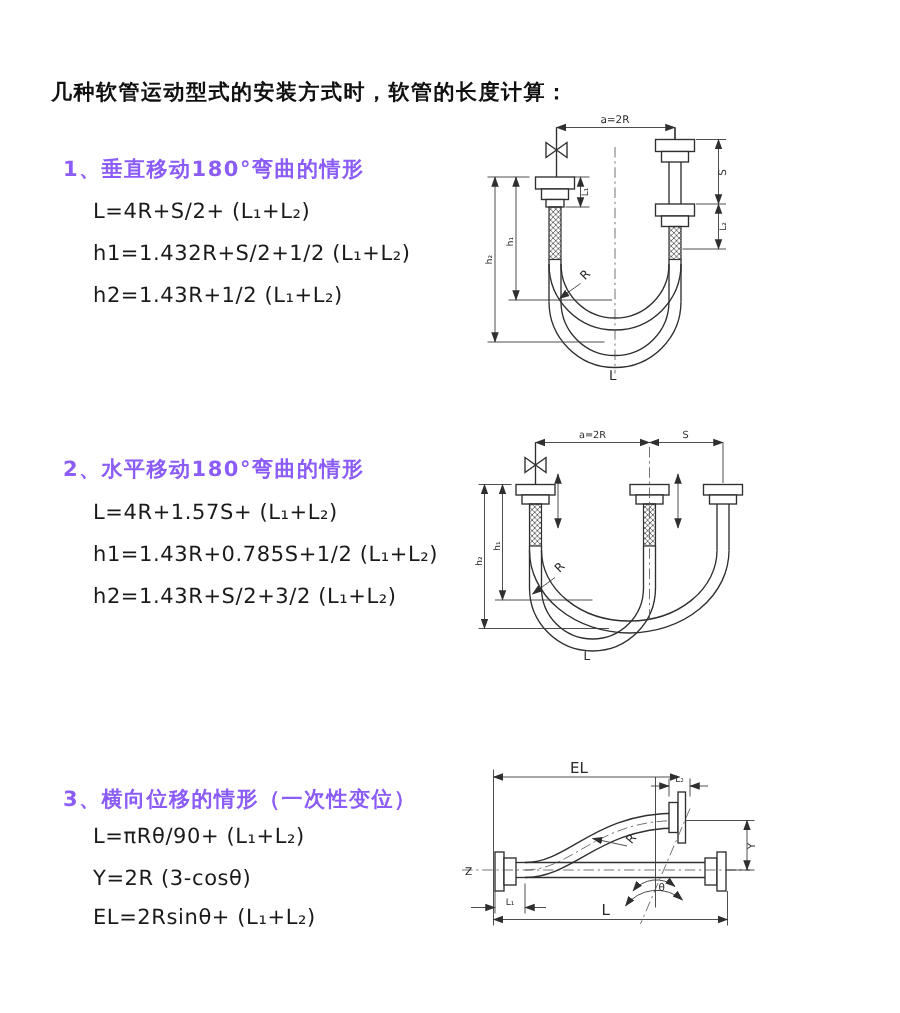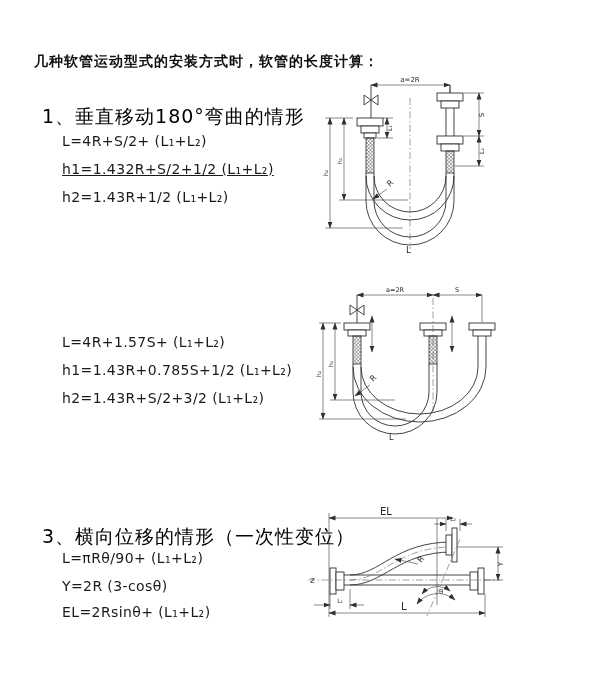--- a/index.html
+++ b/index.html
@@ -6,22 +6,22 @@
   body{
     width:600px;height:675px;background:#ffffff;position:relative;overflow:hidden;
     font-family:"DejaVu Sans","Liberation Sans",sans-serif;color:#1c1c1c;
   }
   .page{position:absolute;inset:0;background:#fff;}
   .doc-title{
     position:absolute;left:34px;top:25px;font-size:14px;font-weight:bold;
     letter-spacing:1px;color:#111;white-space:nowrap;margin-top:28px;
   }
   .sec-heading{
-    position:absolute;left:42px;font-size:19px;font-weight:normal;
-    letter-spacing:1px;color:#000000;white-space:nowrap;
+    position:absolute;left:42px;font-size:14px;font-weight:bold;
+    letter-spacing:1px;color:#8b5cf6;white-space:nowrap;
   }
   .formula{
     position:absolute;left:62px;font-size:14px;font-weight:500;color:#1a1a1a;
     letter-spacing:0.4px;white-space:nowrap;
   }
   svg{position:absolute;overflow:visible;}
   svg text{fill:#2a2a2a;font-family:"DejaVu Sans","Liberation Sans",sans-serif;}
   .ln{stroke:#2f2f2f;stroke-width:0.9;fill:none;}
   .thin{stroke:#3a3a3a;stroke-width:0.6;fill:none;}
   .dim{stroke:#3a3a3a;stroke-width:0.6;fill:none;}
@@ -30,21 +30,21 @@
 </style>
 </head>
 <body>
 
 <div class="page">
 
   <div class="doc-title">几种软管运动型式的安装方式时，软管的长度计算：</div>
 
   <div class="sec-heading" style="top:104px;">1、垂直移动180°弯曲的情形</div>
   <div class="formula" style="top:133px;">L=4R+S/2+ (L₁+L₂)</div>
-  <div class="formula" style="top:161px;text-decoration:underline;">h1=1.432R+S/2+1/2 (L₁+L₂)</div>
+  <div class="formula" style="top:161px;">h1=1.432R+S/2+1/2 (L₁+L₂)</div>
   <div class="formula" style="top:189px;">h2=1.43R+1/2 (L₁+L₂)</div>
 
   <svg style="left:311px;top:73px;" width="262" height="182" viewBox="0 0 262 182">
     <defs>
       <marker id="ar1" markerWidth="8" markerHeight="8" refX="6.5" refY="3" orient="auto-start-reverse" markerUnits="userSpaceOnUse">
         <path d="M0,0.5 L7,3 L0,5.5 z" fill="#2f2f2f"></path>
       </marker>
       <pattern id="ht1" width="3.5" height="3.5" patternUnits="userSpaceOnUse">
         <path d="M0,3.5 L3.5,0 M0,0 L3.5,3.5" stroke="#4a4a4a" stroke-width="0.5"></path>
       </pattern>
@@ -125,20 +125,21 @@
     </g>
     <g>
       <line class="thin" x1="144" y1="93" x2="173" y2="93"></line>
       <line class="dim" x1="168" y1="63" x2="168" y2="93" marker-start="url(#ar1)" marker-end="url(#ar1)"></line>
       <text x="173" y="78" font-size="6" transform="rotate(-90 173 78)" text-anchor="middle">L₂</text>
     </g>
 
     <text x="95" y="180" font-size="9">L</text>
   </svg>
 
+  <div class="sec-heading" style="top:304px;">2、水平移动180°弯曲的情形</div>
   <div class="formula" style="top:334px;">L=4R+1.57S+ (L₁+L₂)</div>
   <div class="formula" style="top:362px;">h1=1.43R+0.785S+1/2 (L₁+L₂)</div>
   <div class="formula" style="top:390px;">h2=1.43R+S/2+3/2 (L₁+L₂)</div>
 
   <svg style="left:311px;top:282px;" width="285" height="163" viewBox="0 0 285 163">
     <defs>
       <marker id="ar2" markerWidth="8" markerHeight="8" refX="6.5" refY="3" orient="auto-start-reverse" markerUnits="userSpaceOnUse">
         <path d="M0,0.5 L7,3 L0,5.5 z" fill="#2f2f2f"></path>
       </marker>
       <pattern id="ht2" width="3.5" height="3.5" patternUnits="userSpaceOnUse">

